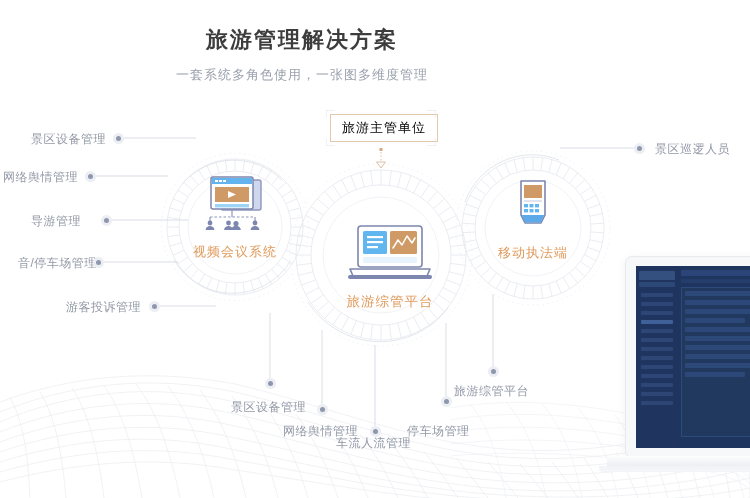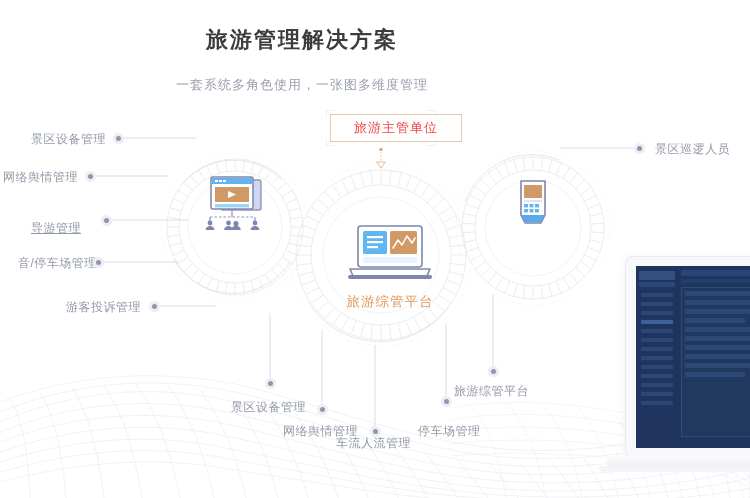--- a/index.html
+++ b/index.html
@@ -16,32 +16,32 @@
   .mesh-r{position:absolute;right:0;bottom:0;width:300px;height:120px;pointer-events:none;}
 
   
   .header{position:absolute;top:0;left:0;width:604px;text-align:center;}
   .title{
     margin:0;padding-top:26px;
     font-size:22px;font-weight:bold;letter-spacing:2px;color:#3d3d3d;
     line-height:1.25;
   }
   .subtitle{
-    margin:10px;padding-top:12px;
+    margin:0;padding-top:12px;
     font-size:13px;letter-spacing:1px;color:#9aa0ad;font-weight:normal;
   }
 
   
   .badge-wrap{position:absolute;left:330px;top:114px;}
   .badge{
     border:1px solid #e3c9ae;
-    color:#ef4444;
+    color:#000000;
     font-size:13px;
     letter-spacing:1px;
-    padding:6px 23px 7px;
+    padding:6px 11px 7px;
     background:#ffffff;
     display:inline-block;
     line-height:1;
   }
   .badge-corners{position:absolute;left:-4px;top:-4px;width:110px;height:36px;pointer-events:none;}
 
   
   .ring{position:absolute;pointer-events:none;}
 
   
@@ -387,20 +387,21 @@
         <circle cx="13" cy="47" r="2.4"></circle>
         <path d="M8.6,54 a4.4,4 0 0 1 8.8,0 z"></path>
         <circle cx="58" cy="47" r="2.4"></circle>
         <path d="M53.6,54 a4.4,4 0 0 1 8.8,0 z"></path>
         <circle cx="31.5" cy="47" r="2.4"></circle>
         <path d="M27.1,54 a4.4,4 0 0 1 8.8,0 z"></path>
         <circle cx="39" cy="47.5" r="2.6"></circle>
         <path d="M34.2,54 a4.8,4.2 0 0 1 9.6,0 z"></path>
       </g>
     </svg>
+    <div class="node-label">视频会议系统</div>
   </div>
 
   <div class="node" style="left:330px;top:224px;width:120px;">
     <svg width="92" height="58" viewBox="0 0 92 58">
       <rect x="14" y="2" width="64" height="41" rx="3" fill="#ffffff" stroke="#7d86ae" stroke-width="1.6"></rect>
       <rect x="19" y="7" width="24" height="23" rx="1.5" fill="#62b6ef"></rect>
       <rect x="23" y="12" width="16" height="2.2" fill="#ffffff"></rect>
       <rect x="23" y="17" width="16" height="2.2" fill="#ffffff"></rect>
       <rect x="23" y="22" width="11" height="2.2" fill="#ffffff"></rect>
       <rect x="46" y="7" width="27" height="23" rx="1.5" fill="#cf9a66"></rect>
@@ -420,39 +421,40 @@
       <g fill="#62b6ef">
         <rect x="14" y="25" width="4" height="3.4"></rect>
         <rect x="19.5" y="25" width="4" height="3.4"></rect>
         <rect x="25" y="25" width="4" height="3.4"></rect>
         <rect x="14" y="30" width="4" height="3.4"></rect>
         <rect x="19.5" y="30" width="4" height="3.4"></rect>
         <rect x="25" y="30" width="4" height="3.4"></rect>
       </g>
       <path d="M11.6,36 L34.4,36 L31,43.4 L15,43.4 Z" fill="#5ea9e8"></path>
     </svg>
+    <div class="node-label">移动执法端</div>
   </div>
 
   <svg class="conn" style="left:0;top:120px;" width="220" height="210" viewBox="0 0 220 210">
     <g stroke="#d9dde6" stroke-width="1">
       <line x1="124" y1="18" x2="196" y2="18"></line>
       <line x1="96" y1="56" x2="168" y2="56"></line>
       <line x1="112" y1="100" x2="188" y2="100"></line>
       <line x1="104" y1="142" x2="178" y2="142"></line>
       <line x1="160" y1="186" x2="216" y2="186"></line>
     </g>
   </svg>
 
   <div class="leaf" style="left:31px;top:133px;">景区设备管理</div>
   <div class="dot" style="left:113px;top:133px;"></div>
 
   <div class="leaf" style="left:3px;top:171px;">网络舆情管理</div>
   <div class="dot" style="left:85px;top:171px;"></div>
 
-  <div class="leaf" style="left:31px;top:222px;text-decoration:underline;">导游管理</div>
+  <div class="leaf" style="left:31px;top:215px;">导游管理</div>
   <div class="dot" style="left:101px;top:215px;"></div>
 
   <div class="leaf" style="left:18px;top:257px;">音/停车场管理</div>
   <div class="dot" style="left:93px;top:257px;"></div>
 
   <div class="leaf" style="left:66px;top:301px;">游客投诉管理</div>
   <div class="dot" style="left:149px;top:301px;"></div>
 
   <svg class="conn" style="left:560px;top:140px;" width="90" height="24" viewBox="0 0 90 24">
     <line x1="0" y1="8" x2="74" y2="8" stroke="#d9dde6" stroke-width="1"></line>
@@ -473,21 +475,21 @@
   <div class="dot" style="left:265px;top:378px;"></div>
   <div class="leaf" style="left:231px;top:401px;">景区设备管理</div>
 
   <div class="dot" style="left:317px;top:404px;"></div>
   <div class="leaf" style="left:283px;top:425px;">网络舆情管理</div>
 
   <div class="dot" style="left:370px;top:426px;"></div>
   <div class="leaf" style="left:336px;top:437px;">车流人流管理</div>
 
   <div class="dot" style="left:441px;top:396px;"></div>
-  <div class="leaf" style="left:418px;top:425px;">停车场管理</div>
+  <div class="leaf" style="left:407px;top:425px;">停车场管理</div>
 
   <div class="dot" style="left:488px;top:366px;"></div>
   <div class="leaf" style="left:454px;top:385px;">旅游综管平台</div>
 
   <div class="laptop">
     <div class="laptop-body"></div>
     <div class="screen">
       <div class="scr-side">
         <div class="scr-logo"></div>
         <div class="scr-logo2"></div>

